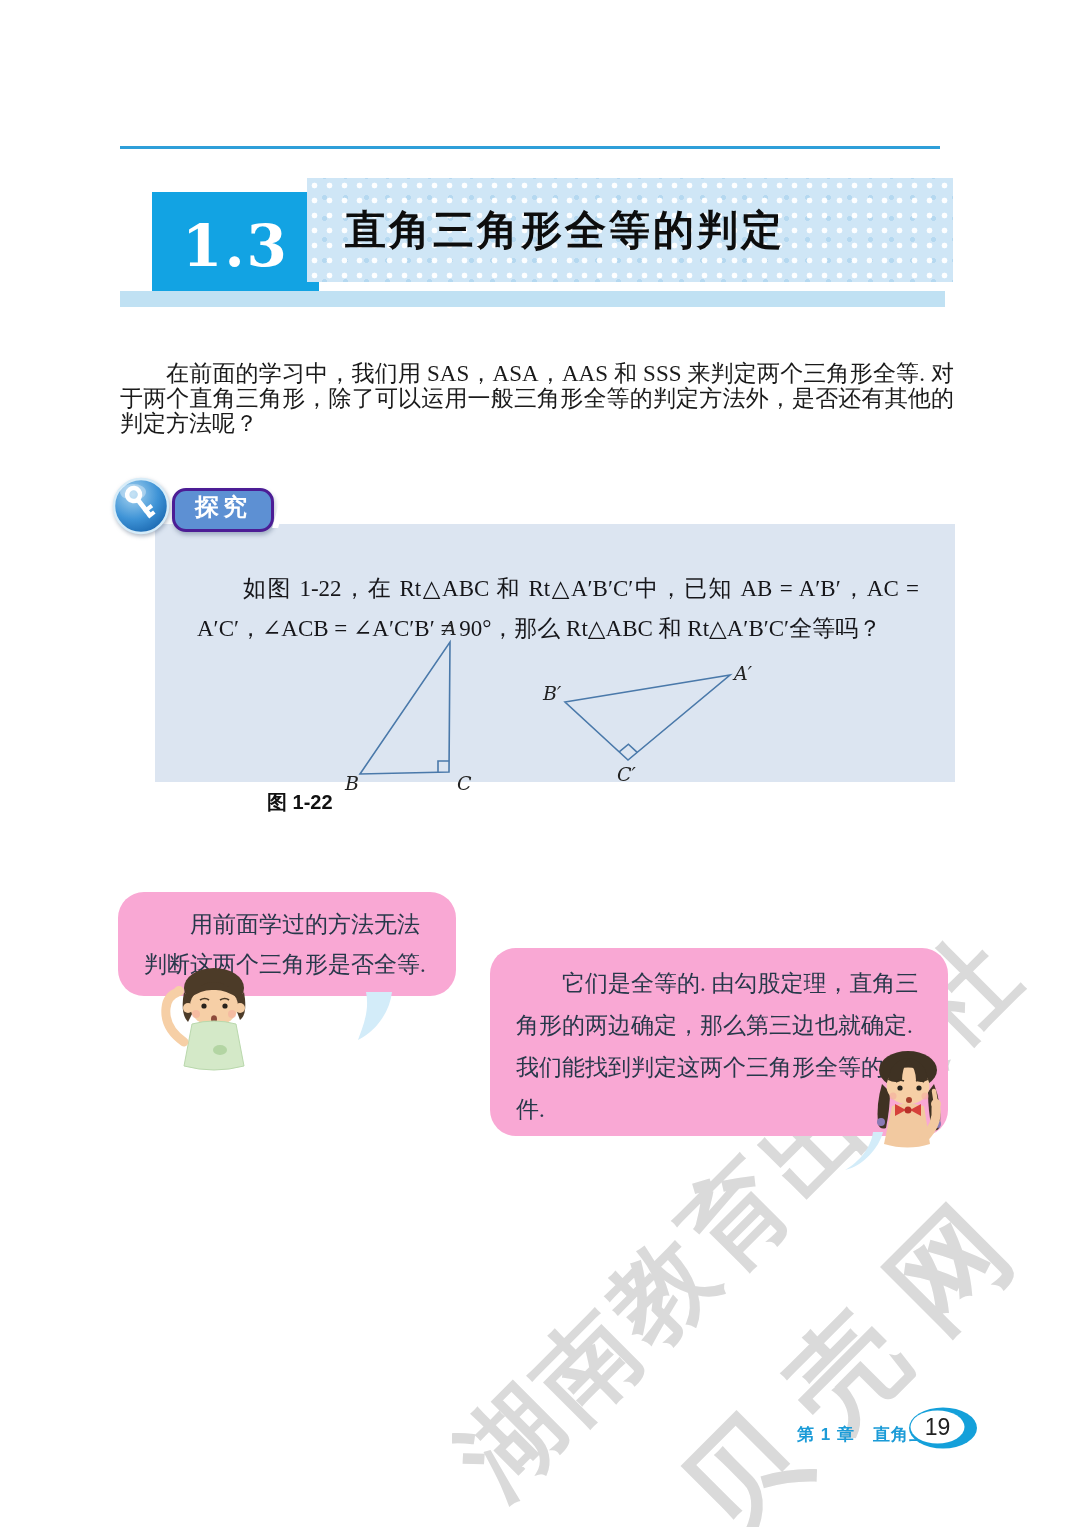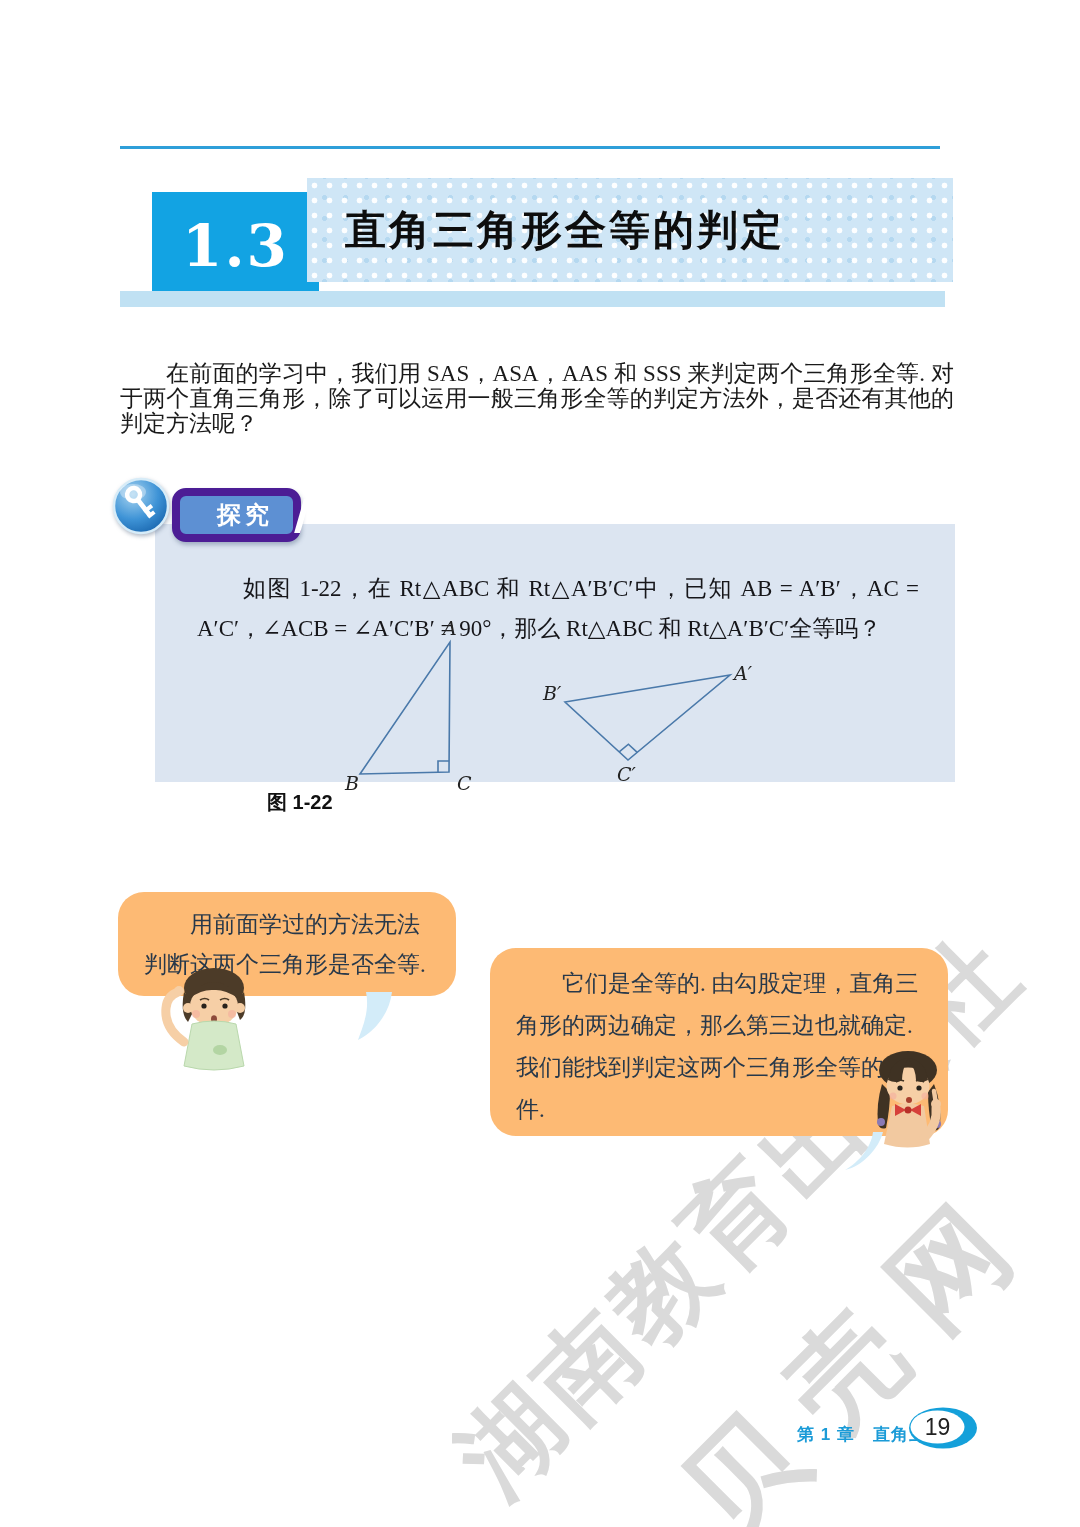--- a/index.html
+++ b/index.html
@@ -28,37 +28,37 @@
       display:flex;align-items:center;padding-left:8px;}
   .title-strip h1{margin:0 0 0 30px;font-family:"Liberation Sans","DejaVu Sans",sans-serif;
       font-size:41px;font-weight:900;color:#0d0d0d;letter-spacing:3px;}
   .subbar{left:120px;top:291px;width:825px;height:16px;background:#c0e1f3;}
 
   
   .intro{left:120px;top:338px;width:834px;font-size:23px;line-height:25px;text-indent:2em;text-align:justify;}
 
   
   .badge-circle{left:112px;top:477px;width:58px;height:58px;filter:drop-shadow(1px 2px 2px rgba(60,80,110,.4));}
-  .badge-label{left:172px;top:488px;width:96px;height:38px;background:#5d90d3;border:8px solid #4c1d95;
-      border-radius:14px;box-shadow:1px 3px 4px rgba(90,110,140,.45);display:flex;align-items:center;justify-content:center;padding-left:17px;}
+  .badge-label{left:172px;top:488px;width:96px;height:38px;background:#5d90d3;border:3px solid #4c1d95;
+      border-radius:14px;box-shadow:1px 3px 4px rgba(90,110,140,.45);display:flex;align-items:flex-start;justify-content:center;}
   .badge-label::after{content:"";position:absolute;right:-12px;top:3px;width:6px;height:34px;background:#fff;
       transform:skewX(-16deg);}
   .badge-label span{color:#fff;font-size:24px;font-weight:900;letter-spacing:4px;
       font-family:"Liberation Sans","DejaVu Sans",sans-serif;}
 
   
   .explore-box{left:155px;top:524px;width:800px;height:258px;background:#dce5f1;}
   .problem{position:absolute;left:42px;top:22px;width:722px;font-size:23px;line-height:40px;
       text-indent:2em;text-align:justify;color:#16161a;}
   .fig-svg{position:absolute;left:112px;top:94px;}
   .fig-caption{position:absolute;left:112px;top:265px;width:520px;
       font-family:"Liberation Sans","DejaVu Sans",sans-serif;font-size:20px;font-weight:700;color:#111;}
 
   
-  .bubble{background:#fdba74;border-radius:26px;}
+  .bubble{background:#f9a8d4;border-radius:26px;}
   .bubble-left{left:118px;top:892px;width:338px;height:104px;}
   .bubble-left p{margin:0;padding:13px 22px 0 26px;font-size:23px;line-height:40px;text-indent:2em;color:#27384a;}
   .bubble-right{left:490px;top:948px;width:458px;height:188px;}
   .bubble-right p{margin:0;padding:15px 20px 0 26px;font-size:23px;line-height:42px;text-indent:2em;color:#27384a;}
   .tail{position:absolute;}
 
   
   .derivation{left:165px;top:1126px;width:660px;font-size:24.5px;line-height:39.5px;color:#101010;white-space:nowrap;}
   .derivation .indent{padding-left:140px;}
 

